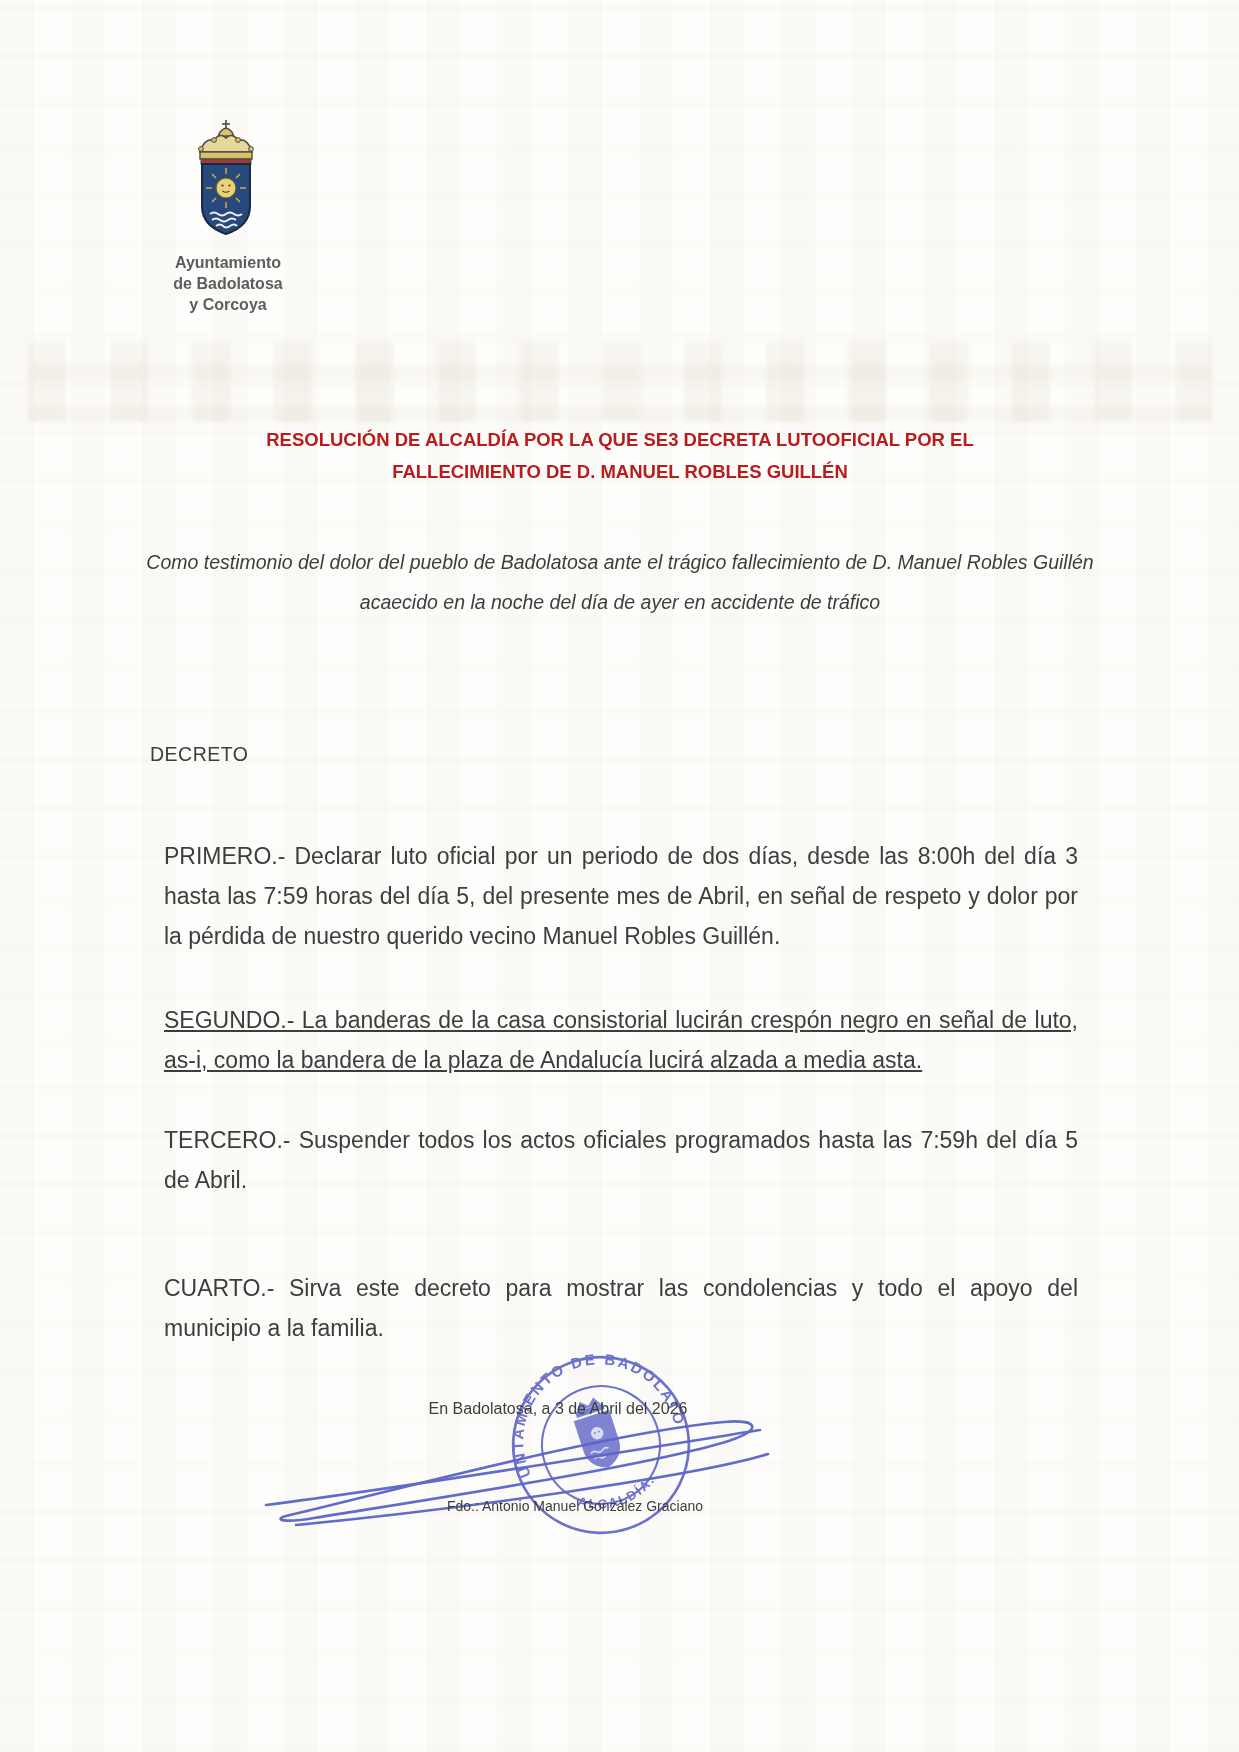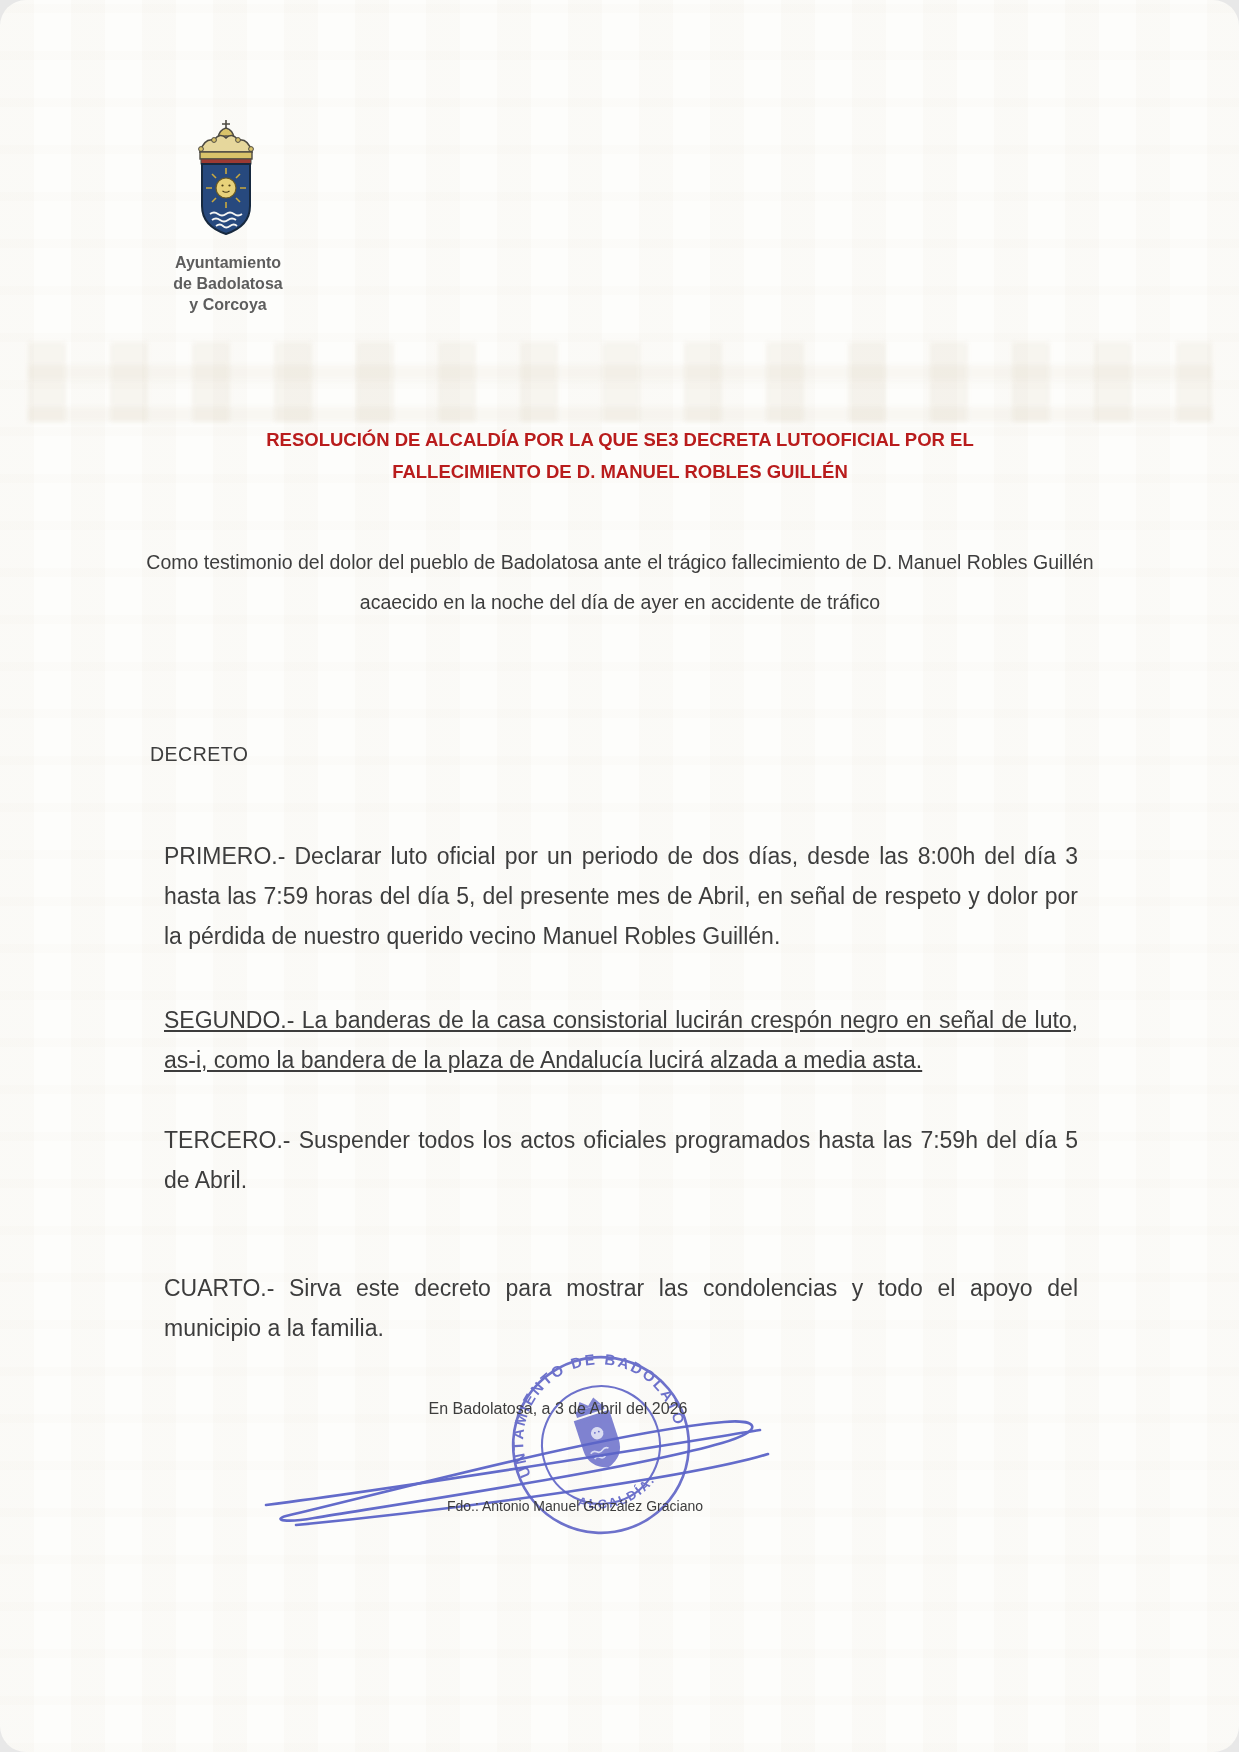--- a/index.html
+++ b/index.html
@@ -4,21 +4,20 @@
 <style>
   html,body{margin:0;padding:0;background:#e8e8e8;}
   .page{
     position:relative;
     width:1239px;height:1752px;
     margin:0 auto;
     background:#fdfdfb;
     font-family:"Liberation Sans", sans-serif;
     color:#3f3f3f;
     overflow:hidden;
-    border-radius:26px;
   }
   
   .page::before{
     content:"";position:absolute;inset:0;
     background:
       repeating-linear-gradient(90deg, rgba(205,190,165,.05) 0 34px, transparent 34px 71px),
       repeating-linear-gradient(0deg, rgba(205,190,165,.03) 0 9px, transparent 9px 47px);
     pointer-events:none;
   }
   .abs{position:absolute;}
@@ -35,21 +34,21 @@
       repeating-linear-gradient(90deg, rgba(198,180,150,.16) 0 38px, transparent 38px 82px),
       repeating-linear-gradient(0deg, rgba(205,188,158,.12) 0 15px, transparent 15px 42px);
     filter:blur(2px);opacity:.75;
   }
   .doc-title{
     left:150px;top:424px;width:940px;
     text-align:center;font-weight:bold;font-size:18.5px;line-height:32px;color:#b91c1c;
   }
   .intro{
     left:142px;top:542px;width:956px;
-    text-align:center;font-size:19.5px;line-height:40px;color:#3d3d3d;
+    text-align:center;font-size:19.5px;line-height:40px;color:#3d3d3d;font-style:italic;
   }
   .decree-heading{
     left:150px;top:743px;width:940px;
     text-align:left;font-size:19.5px;letter-spacing:.5px;color:#3d3d3d;
   }
   .clause{
     left:164px;width:914px;
     text-align:justify;font-size:23px;line-height:40px;color:#3d3d3d;
   }
   .clause.c1{top:836px;}

